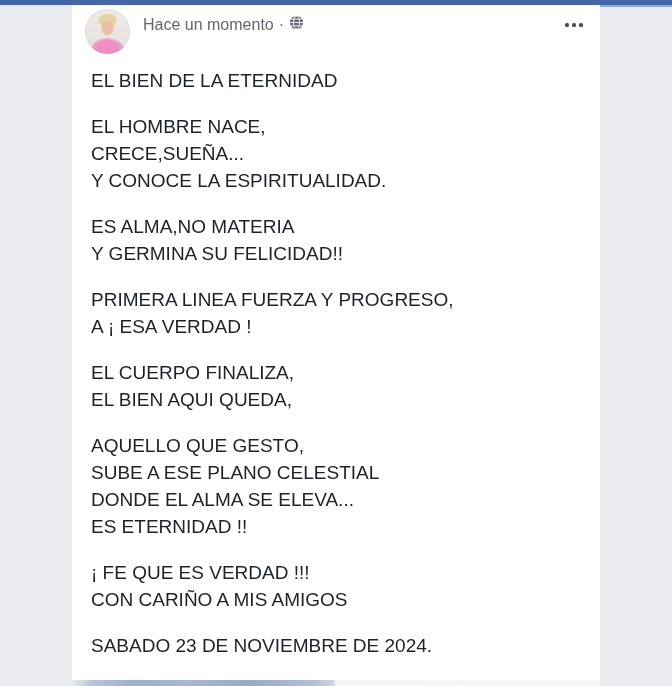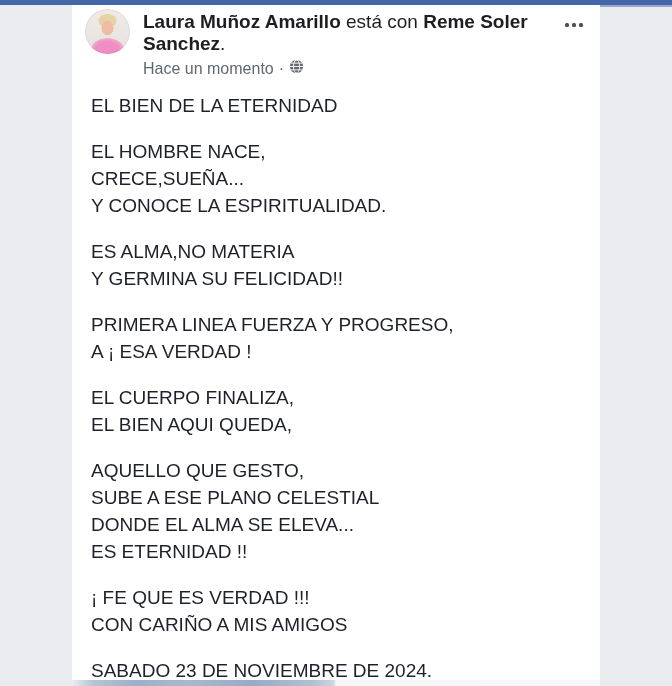--- a/index.html
+++ b/index.html
@@ -77,25 +77,20 @@
 
 <div class="topbar"></div>
 <div class="topbar-accent"></div>
 
 <article class="card">
 
   <header class="post-header">
     <div class="avatar"></div>
 
     <div class="header-text">
-      <div class="byline">
-        <span class="name">Laura Muñoz Amarillo</span>
-        <span>está con</span>
-        <span class="name">Reme Soler Sanchez</span><span>.</span>
-      </div>
 
       <div class="meta">
         <span class="timestamp">Hace un momento</span>
         <span>·</span>
         <span class="globe-icon">
           <svg width="15" height="15" viewBox="0 0 16 16">
             <circle cx="8" cy="8" r="7" fill="#616770"></circle>
             <g stroke="#ffffff" stroke-width="1.1" fill="none" opacity="0.9">
               <ellipse cx="8" cy="8" rx="3.2" ry="7"></ellipse>
               <path d="M1 8 H15"></path>

